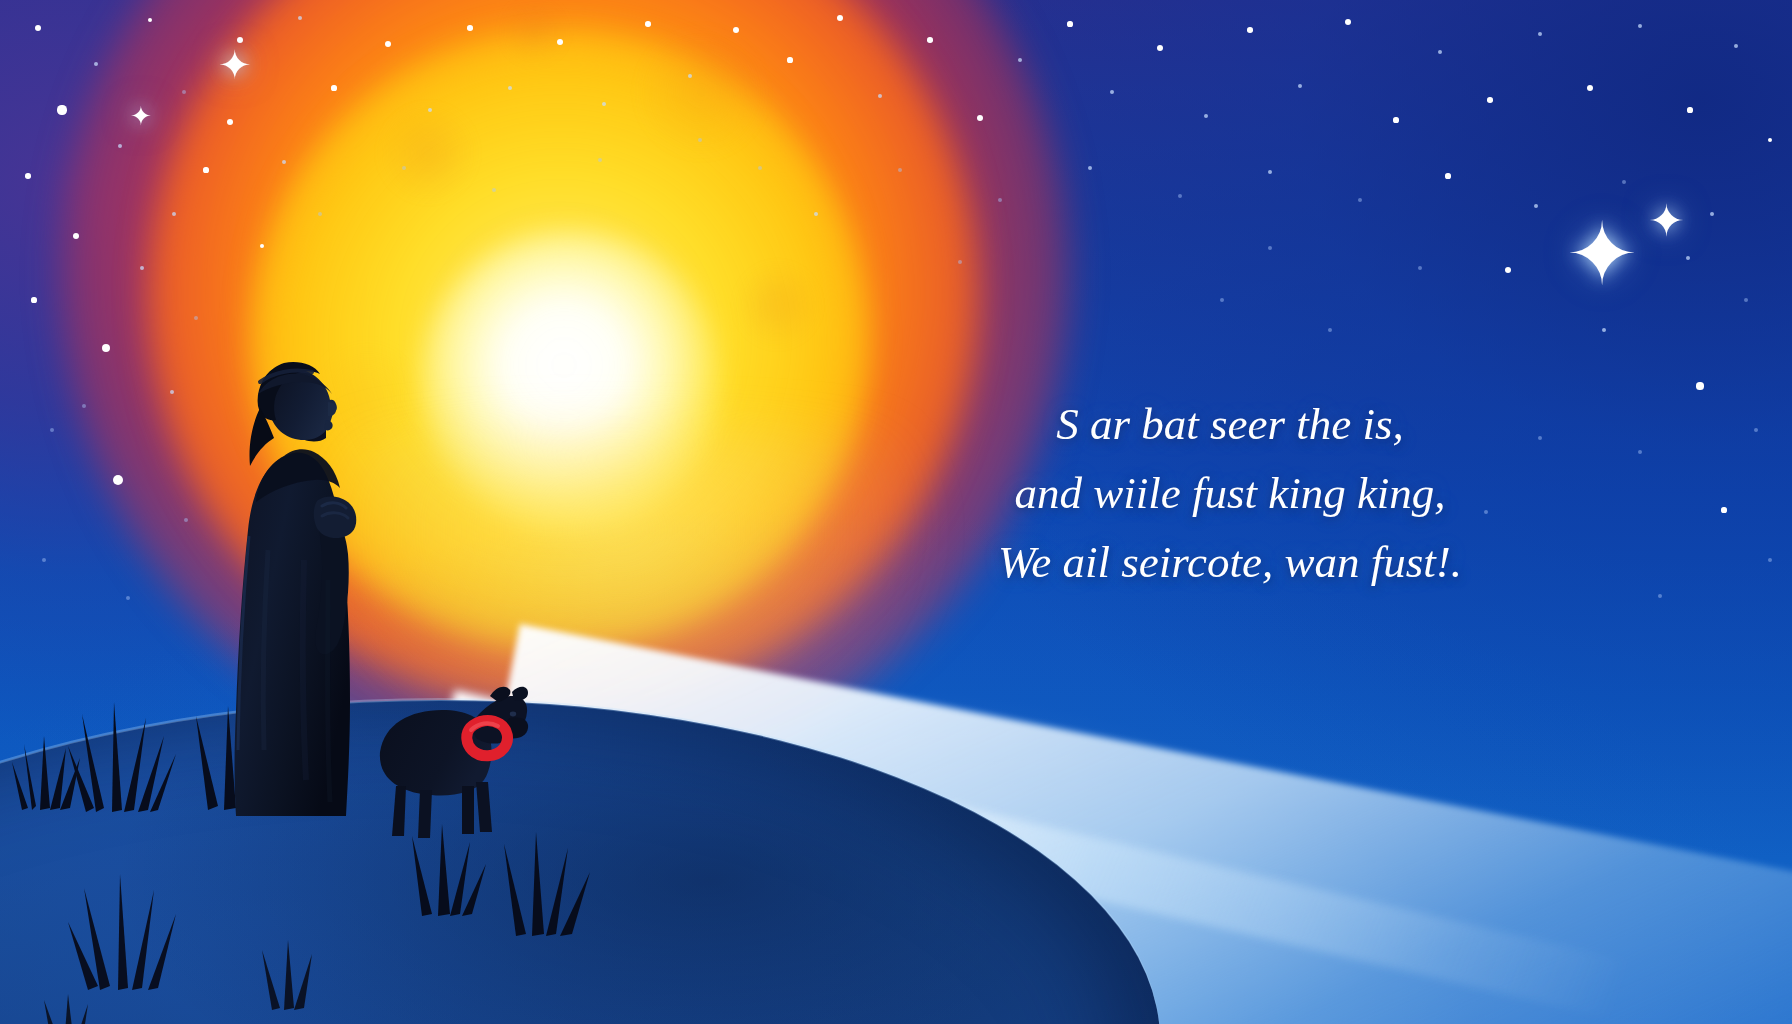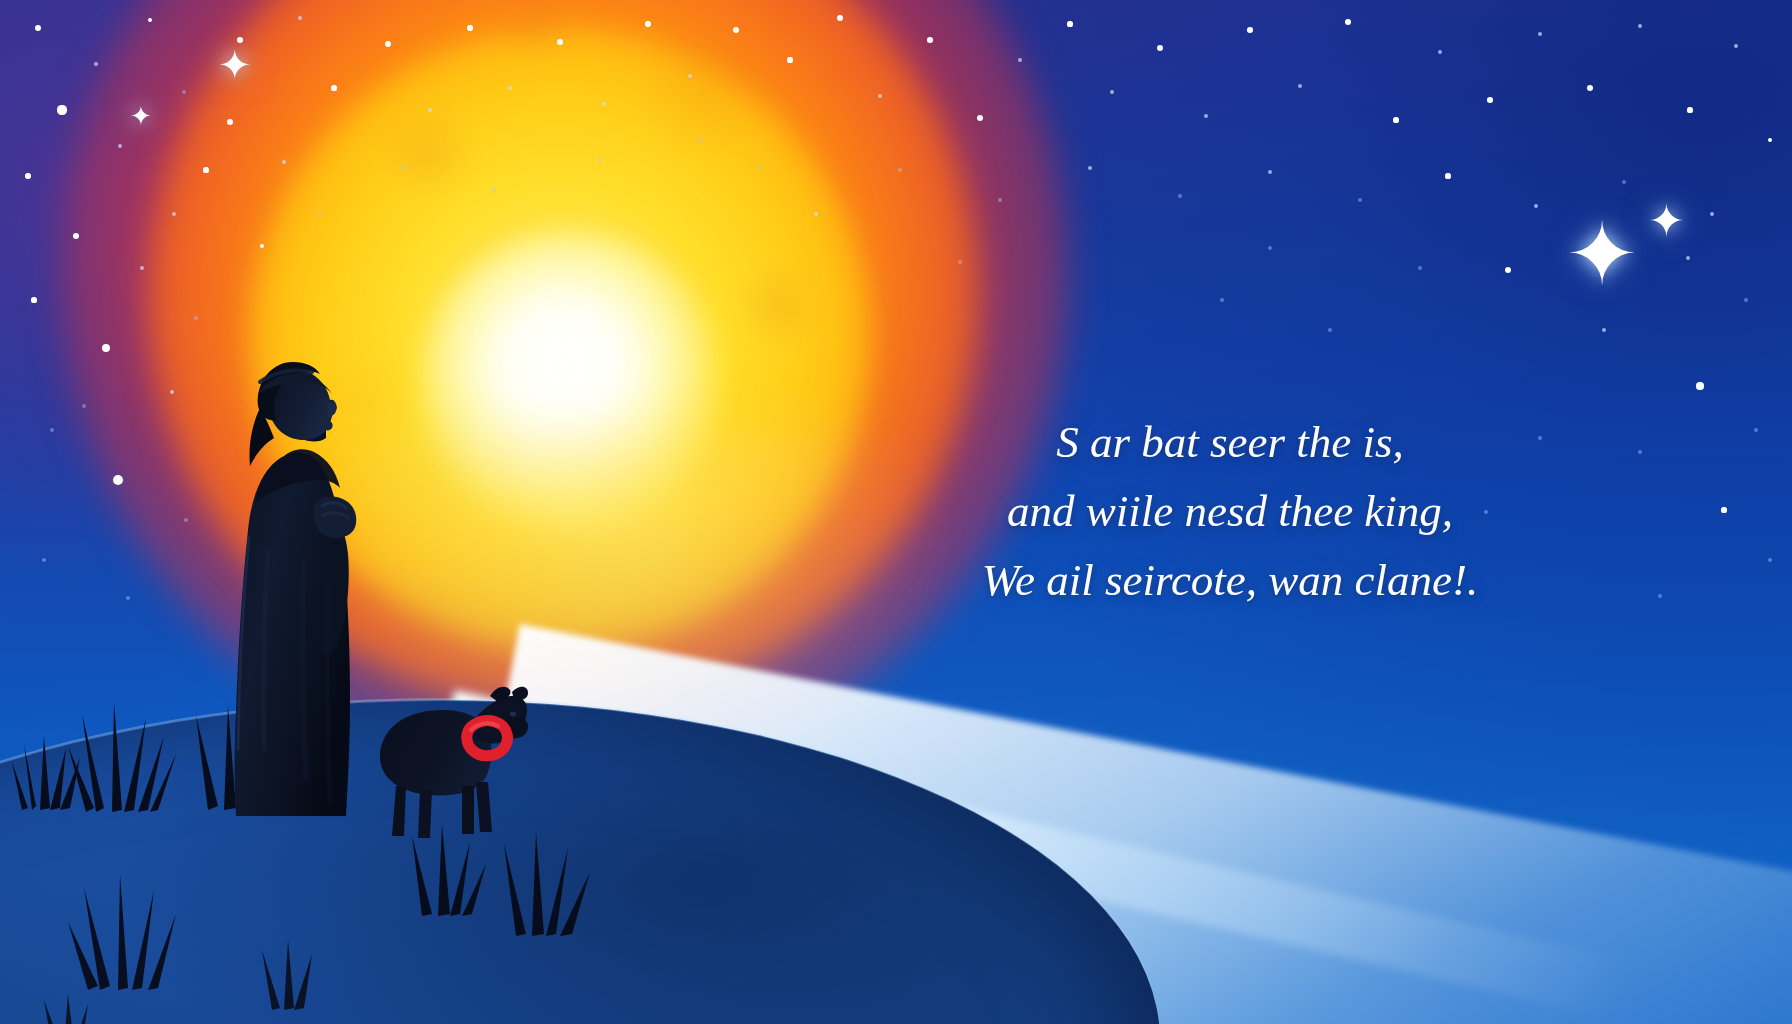--- a/index.html
+++ b/index.html
@@ -248,21 +248,21 @@
     letter-spacing: 0.5px;
     white-space: nowrap;
     text-shadow:
       0 2px 10px rgba(10,30,90,0.55),
       0 0 28px rgba(120,180,255,0.28);
   }
 
   .verse {
     position: absolute;
     left: 880px;
-    top: 408px;
+    top: 390px;
     width: 700px;
     text-align: center;
     font-family: "Liberation Serif", "DejaVu Serif", serif;
     font-style: italic;
     font-size: 45px;
     line-height: 1.53;
     color: #ffffff;
     white-space: nowrap;
     text-shadow:
       0 2px 8px rgba(8,28,85,0.60),
@@ -591,17 +591,17 @@
   <div id="burst-layer">
       <div class="star-burst" style="left: 1566px; top: 212px; font-size: 86px;">✦</div>
       <div class="star-burst" style="left: 1648px; top: 200px; font-size: 44px;">✦</div>
       <div class="star-burst" style="left: 218px; top: 46px; font-size: 40px;">✦</div>
       <div class="star-burst" style="left: 130px; top: 104px; font-size: 26px;">✦</div>
     </div>
 
 
   <div class="verse">
     <span class="verse-line">S ar bat seer the is,</span>
-    <span class="verse-line">and wiile nesd thee king,</span>
-    <span class="verse-line">We ail seircote, wan clane!.</span>
+    <span class="verse-line">and wiile fust king king,</span>
+    <span class="verse-line">We ail seircote, wan fust!.</span>
   </div>
 
 </div>
 
 </body></html>

